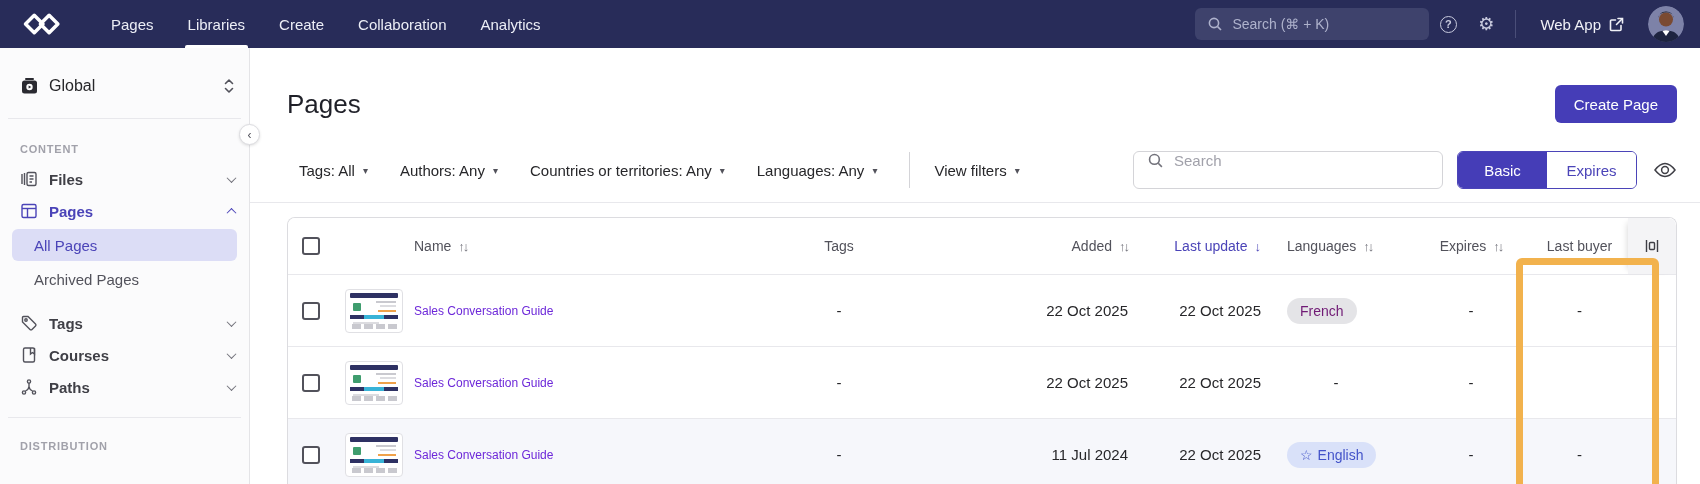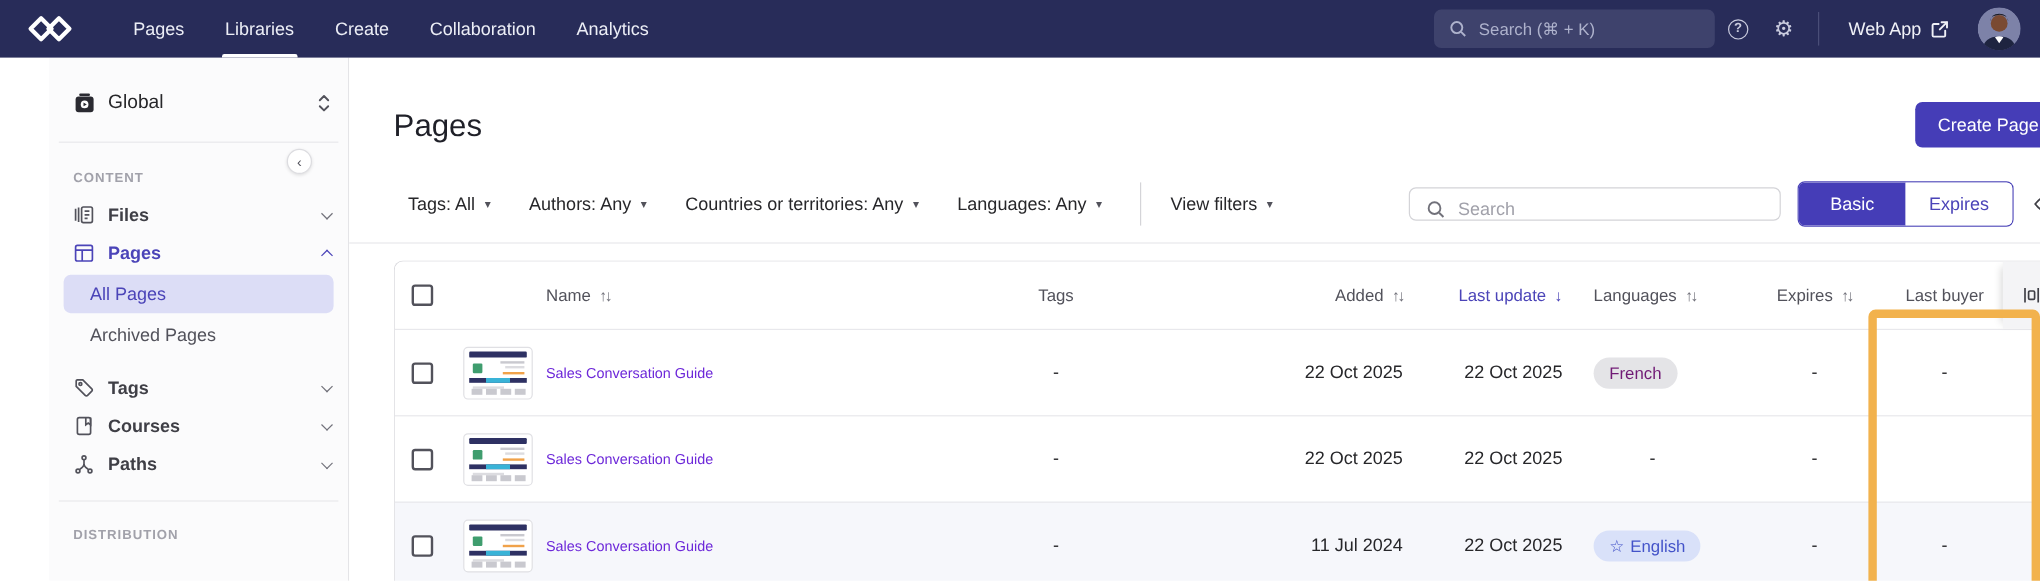--- a/index.html
+++ b/index.html
@@ -13,21 +13,21 @@
   .nav-item.active::after { content:""; position:absolute; left:14px; right:14px; bottom:0; height:3px; background:#fff; border-radius:2px 2px 0 0; }
   .nav-search { margin-left:auto; width:234px; height:32px; background:#3e426c; border-radius:6px; display:flex; align-items:center; gap:9px; padding:0 12px; color:#aeb2cc; font-size:14px; cursor:text; }
   .nav-ico { width:38px; height:48px; display:flex; align-items:center; justify-content:center; color:#ccceе0; cursor:pointer; }
   .help-circle { width:17px; height:17px; border:1.5px solid #c9cbde; border-radius:50%; color:#c9cbde; font-size:11px; display:flex; align-items:center; justify-content:center; font-weight:bold; }
   .gear { color:#c9cbde; font-size:18px; line-height:1; }
   .nav-divider { width:1px; height:28px; background:#4a4e78; margin:0 10px; }
   .webapp { color:#f0f1f7; font-size:15px; display:flex; align-items:center; gap:8px; padding:0 14px; cursor:pointer; }
   .avatar { width:36px; height:36px; border-radius:50%; overflow:hidden; margin-left:10px; cursor:pointer; flex:none; }
 
   
-  .app { display:flex; height:436px; position:relative;padding-left:41px; }
+  .app { display:flex; height:436px; position:relative; }
   .sidebar { width:250px; flex:none; background:#fbfbfc; border-right:1px solid #e4e4e7; position:relative; }
   .main { flex:1; position:relative; padding:0 23px 0 37px; background:#fff; }
 
   
   .workspace { display:flex; align-items:center; gap:10px; margin:24px 14px 0 20px; height:28px; cursor:pointer; }
   .workspace-label { font-size:16px; color:#27272a; flex:1; }
   .side-divider { height:1px; background:#e8e8ec; margin:18px 8px 0 8px; }
   .side-section { font-size:11px; letter-spacing:.8px; color:#a1a1aa; font-weight:bold; margin:24px 0 8px 20px; }
   .side-item { display:flex; align-items:center; gap:11px; height:32px; padding:0 14px 0 20px; font-size:15px; color:#3f3f46; cursor:pointer; }
   .side-item .lbl { flex:1; font-weight:bold; }
@@ -43,21 +43,21 @@
   
   .page-head { display:flex; align-items:center; justify-content:space-between; margin-top:36px; height:40px; }
   .page-title { font-size:26px; font-weight:500; color:#1f2028; }
   .create-btn { background:#453db7; color:#fff; border:none; font-size:15px; font-family:inherit; padding:0 19px; height:38px; border-radius:6px; cursor:pointer; }
 
   
   .toolbar { display:flex; align-items:center; margin:27px -23px 0 -37px; padding:0 23px 13px 49px; border-bottom:1px solid #e8e8ec; }
   .filter { display:flex; align-items:center; gap:8px; font-size:15px; color:#27272a; margin-right:32px; cursor:pointer; white-space:nowrap; }
   .caret { font-size:10px; color:#52525b; }
   .toolbar-divider { width:1px; height:36px; background:#d4d4d8; margin:0 24px 0 0; }
-  .search-box { margin-left:auto; width:310px; height:28px; border:1px solid #d4d4d8; border-radius:6px; display:flex; align-items:flex-end; gap:10px; padding:0 13px; background:#fff; }
+  .search-box { margin-left:auto; width:310px; height:38px; border:1px solid #d4d4d8; border-radius:6px; display:flex; align-items:flex-start; gap:10px; padding:0 13px; background:#fff; }
   .search-box input { border:none; outline:none; font-size:15px; font-family:inherit; color:#27272a; width:100%; background:transparent; }
   .search-box input::placeholder { color:#a1a1aa; }
   .mode-toggle { display:flex; margin-left:14px; border:1px solid #4b44b8; border-radius:6px; overflow:hidden; height:38px; flex:none; }
   .mode-btn { width:89px; font-size:15px; font-family:inherit; border:none; cursor:pointer; background:#fff; color:#4b44b8; }
   .mode-btn.active { background:#453db7; color:#fff; }
   .eye-btn { margin-left:16px; background:none; border:none; cursor:pointer; display:flex; align-items:center; color:#3f3f46; }
 
   
   .table { margin-top:14px; border:1px solid #dcdce0; border-bottom:none; border-radius:8px 8px 0 0; height:278px; overflow:hidden; background:#fff; }
   .trow { display:grid; grid-template-columns:46px 80px 330px 190px 194px 133px 150px 120px 97px 48px; align-items:center; height:72px; border-top:1px solid #e8e8ec; background:#fff; }

